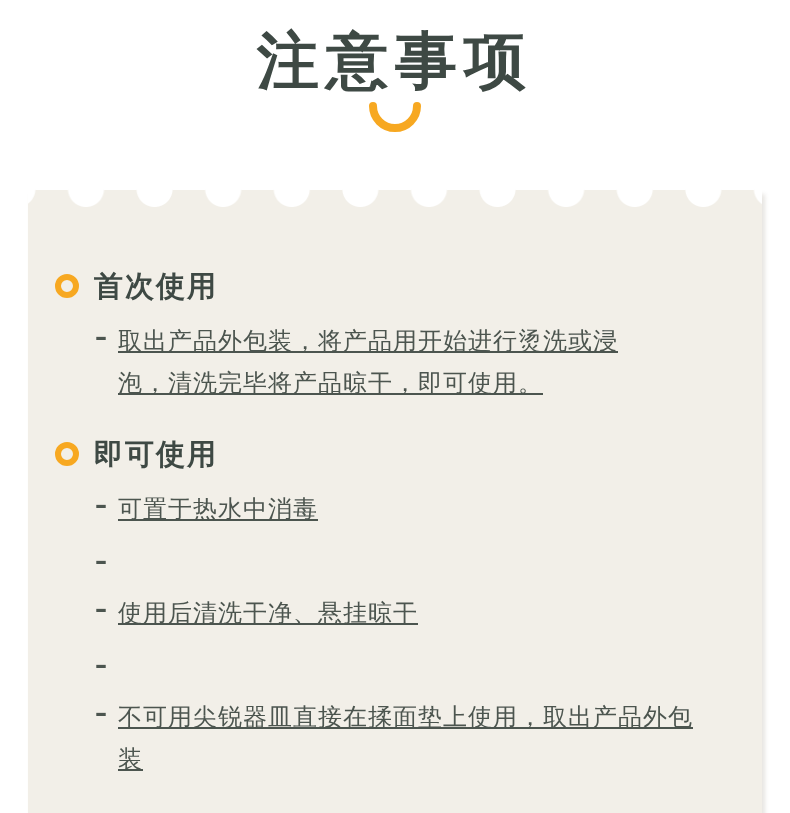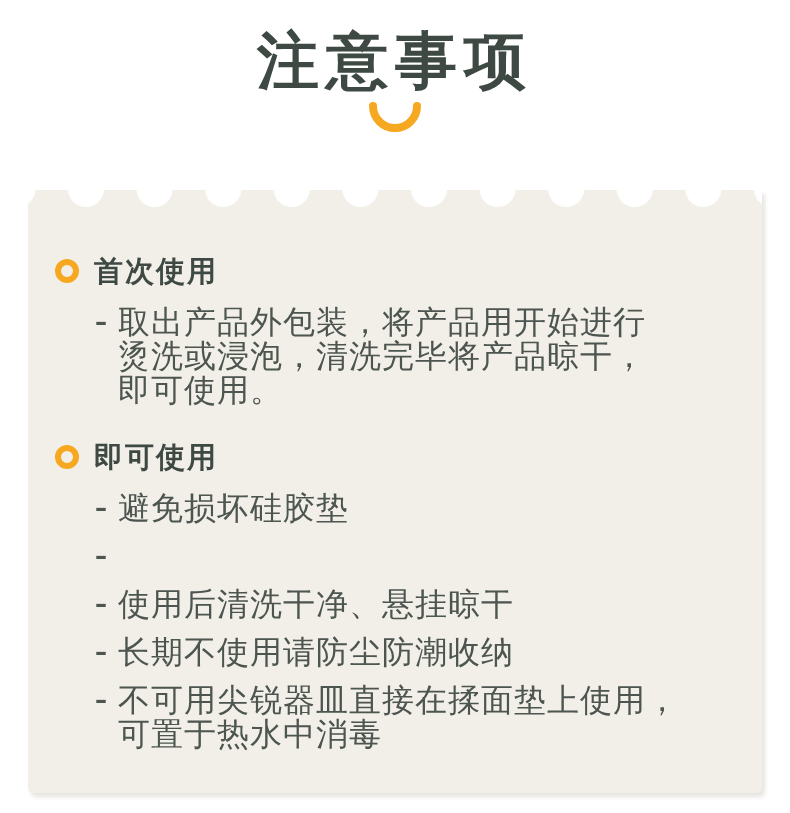--- a/index.html
+++ b/index.html
@@ -39,21 +39,21 @@
     height: 20px;
     pointer-events: none;
     background-image: radial-gradient(circle at 50% 0px, #ffffff 17.5px, rgba(255,255,255,0) 18.5px);
     background-size: 68.6px 40px;
     background-repeat: repeat-x;
     background-position: 23.7px 0;
   }
 
   
   .section { margin-top: 30px; }
-  .section.first { margin-top: 1px; }
+  .section.first { margin-top: 16px; }
   .sec-head { display: flex; align-items: center; gap: 15px; }
   .ring {
     flex: 0 0 auto;
     width: 24px; height: 24px;
     border: 6px solid #f7a821;
     border-radius: 50%;
     background: transparent;
   }
   .sec-title {
     font-size: 29px;
@@ -67,24 +67,25 @@
   li.item:first-child { margin-top: 0; }
   .dash {
     flex: 0 0 auto;
     width: 23px;
     font-size: 24px;
     font-weight: 700;
     line-height: 34px;
     color: #4c554f;
   }
   .item-text {
-    font-size: 32px;
+    font-size: 24px;
     letter-spacing: 1px;
-    line-height: 34px;
+    line-height: 42px;
     color: #4c554f;
+    text-decoration: underline;
   }
   .section.first .item-text { max-width: 540px; }
 </style>
 </head>
 <body>
 
 <div class="page">
   <header class="header">
     <h1 class="page-title">注意事项</h1>
     <svg class="smile" width="56" height="34" viewBox="0 0 56 34" aria-hidden="true">
@@ -109,38 +110,37 @@
   </section>
 
   <section class="section">
     <div class="sec-head">
       <span class="ring"></span>
       <h2 class="sec-title">即可使用</h2>
     </div>
     <ul class="items">
   <li class="item">
     <span class="dash">–</span>
-    <span class="item-text">避免损坏硅胶垫</span>
+    <span class="item-text">可置于热水中消毒</span>
   </li>
 
   <li class="item">
     <span class="dash">–</span>
   </li>
 
   <li class="item">
     <span class="dash">–</span>
     <span class="item-text">使用后清洗干净、悬挂晾干</span>
   </li>
 
   <li class="item">
     <span class="dash">–</span>
-    <span class="item-text">长期不使用请防尘防潮收纳</span>
   </li>
 
   <li class="item">
     <span class="dash">–</span>
-    <span class="item-text">不可用尖锐器皿直接在揉面垫上使用，可置于热水中消毒</span>
+    <span class="item-text">不可用尖锐器皿直接在揉面垫上使用，取出产品外包装</span>
   </li>
 </ul>
   </section>
 </div>
   </main>
 </div>
 
 </body></html>

